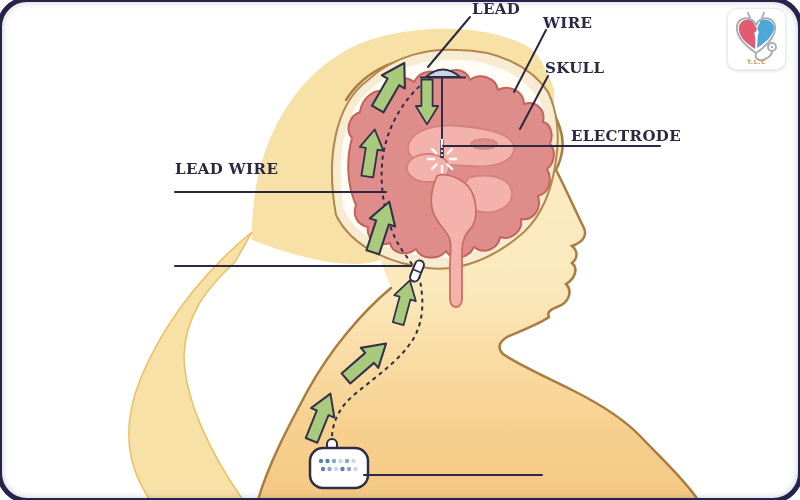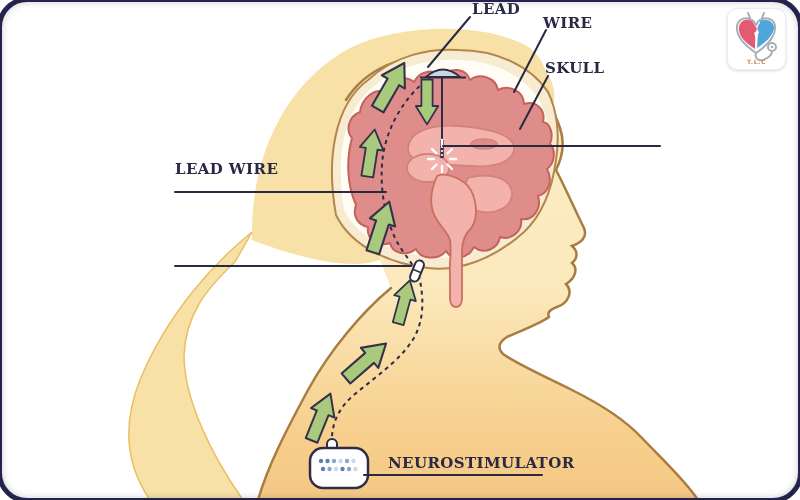--- a/index.html
+++ b/index.html
@@ -162,22 +162,22 @@
       <line x1="443" y1="146" x2="660" y2="146"></line>
       <line x1="175" y1="192" x2="386" y2="192"></line>
       <line x1="175" y1="266" x2="411" y2="266"></line>
       <line x1="364" y1="475" x2="542" y2="475"></line>
     </g>
   </svg>
 
   <div class="lbl" style="left:472px;top:2px">LEAD</div>
   <div class="lbl" style="left:543px;top:16px">WIRE</div>
   <div class="lbl" style="left:545px;top:61px">SKULL</div>
+  <div class="lbl" style="left:571px;top:129px">ELECTRODE</div>
   <div class="lbl" style="left:175px;top:162px">LEAD WIRE</div>
-  <div class="lbl" style="left:388px;top:456px">NEUROSTIMULATOR</div>
 
   <div id="logo-card">
     <svg width="57" height="60" viewBox="0 0 57 60">
       <path d="M28,44 C16,36 8,26 9,17 C10,10 18,7 24,11 C26,12 27,14 28,16
                C29,14 30,12 32,11 C38,7 46,10 47,17 C48,26 40,36 28,44 Z" fill="#FDFDFD" stroke="#A8AEB5" stroke-width="2" stroke-linejoin="round"></path>
       <path d="M24,12 C18,9 12,12 11,18 C10,26 16,33 27,40 C27,33 28,28 26,24
                C30,22 29,18 27,17 C26,15 25,13 24,12 Z" fill="#E25B72"></path>
       <path d="M32,12 C38,9 45,12 46,18 C46,25 40,32 29,39 C30,32 29,27 31,23
                C28,20 30,16 32,14 Z" fill="#4FA6D8"></path>
       <path d="M22,9 L20,4 M34,9 L36,4" stroke="#A8AEB5" stroke-width="2" stroke-linecap="round"></path>

